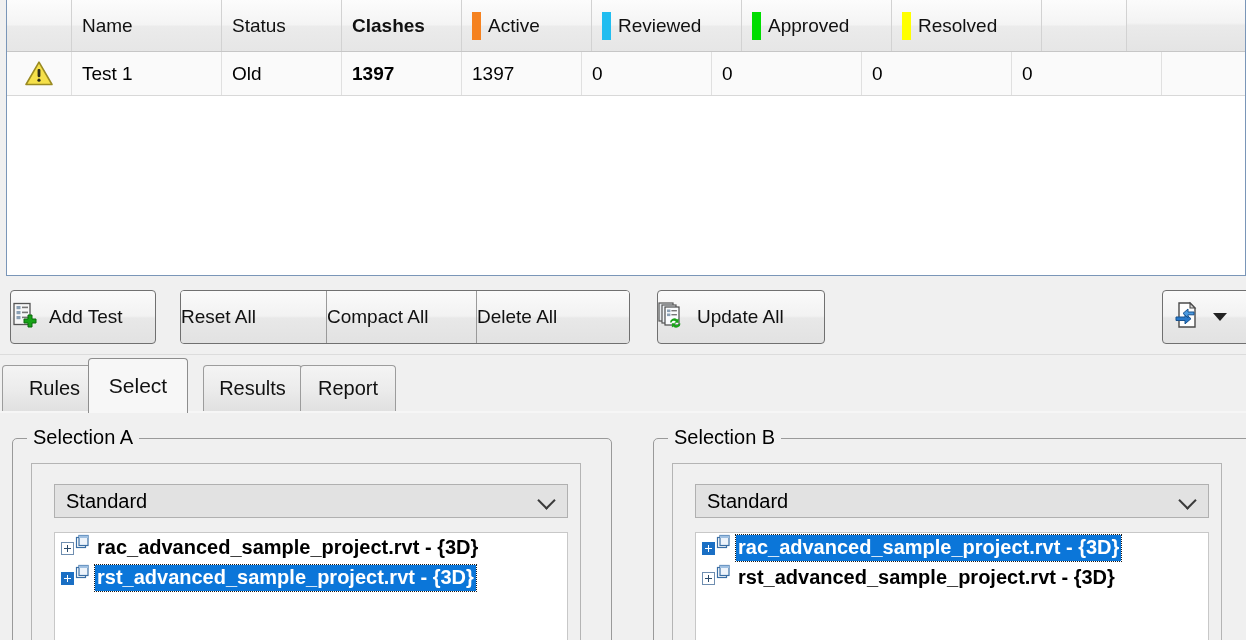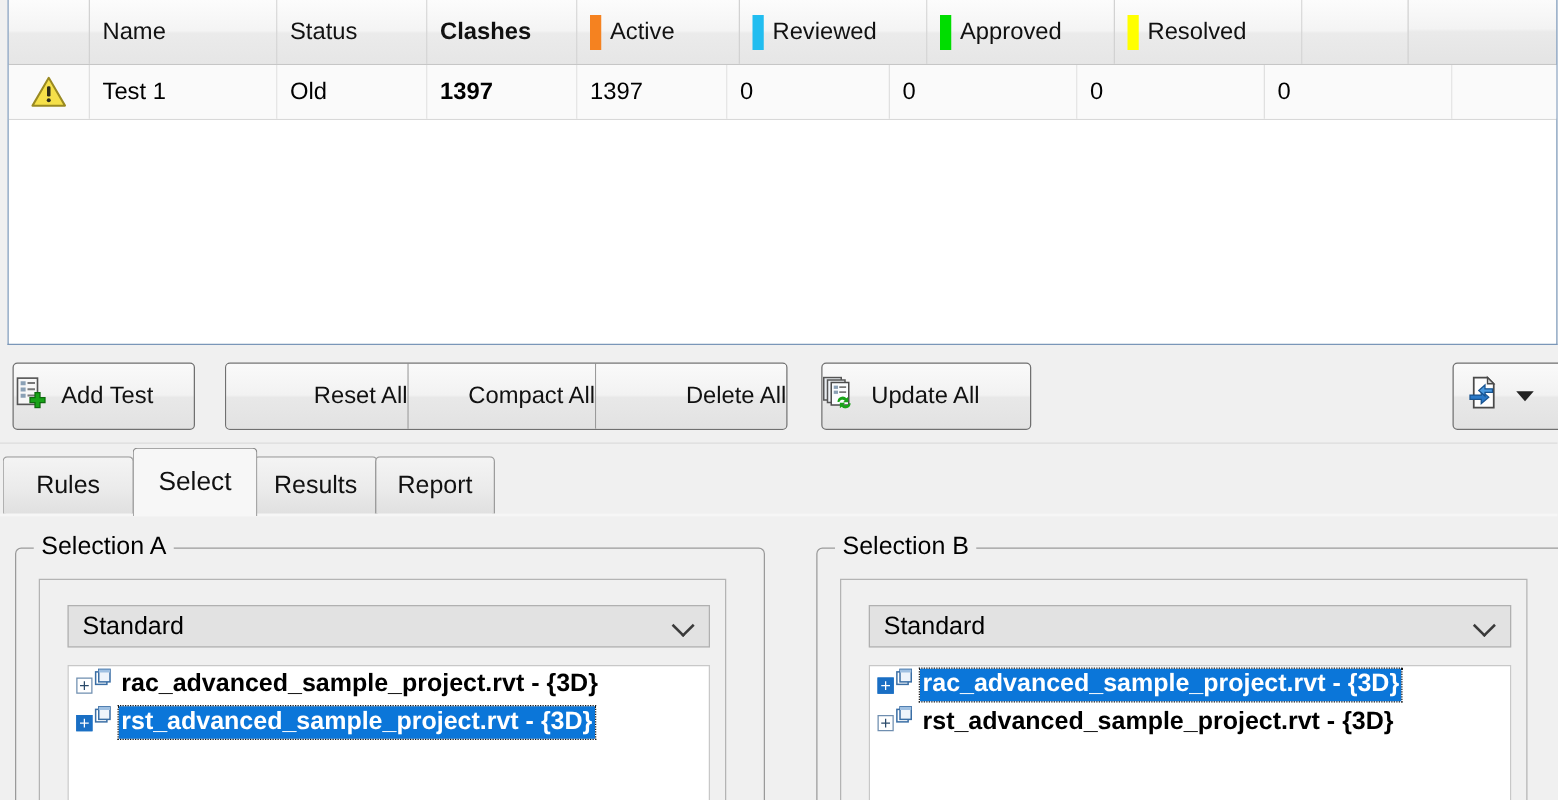--- a/index.html
+++ b/index.html
@@ -96,21 +96,21 @@
   .btn .lbl { padding: 0 4px; }
   .btngroup {
     position: absolute;
     border: 1px solid #707070;
     border-radius: 4px;
     background: linear-gradient(to bottom,#fafafa 0%, #f2f2f2 48%, #e8e8e8 52%, #e2e2e2 100%);
     display: flex;
     overflow: hidden;
   }
   .btngroup .seg {
-    display: flex; align-items: center; justify-content: flex-end;
+    display: flex; align-items: center; justify-content: flex-start;
     font-size: 19px; color: #111;
     border-right: 1px solid #9a9a9a;
     height: 100%;
     cursor: default;
     white-space: nowrap;
     background: linear-gradient(to bottom,#fafafa 0%, #f2f2f2 48%, #e8e8e8 52%, #e2e2e2 100%);
   }
   .btngroup .seg:last-child { border-right: none; }
 
   .icn { flex: none; display: inline-block; margin-right: 8px; }
@@ -371,21 +371,21 @@
     </span>
     <span class="dd-arrow"></span>
   </div>
 
 </div>
 
 <div class="tabstrip" id="tabstrip">
     <div class="tab" style="left: 2px; width: 105px;">
       <span>Rules</span>
     </div>
-    <div class="tab active" style="left: 106px; width: 100px;">
+    <div class="tab active" style="left: 88px; width: 100px;">
       <span>Select</span>
     </div>
     <div class="tab" style="left: 203px; width: 99px;">
       <span>Results</span>
     </div>
     <div class="tab" style="left: 300px; width: 96px;">
       <span>Report</span>
     </div>
   </div>
 

